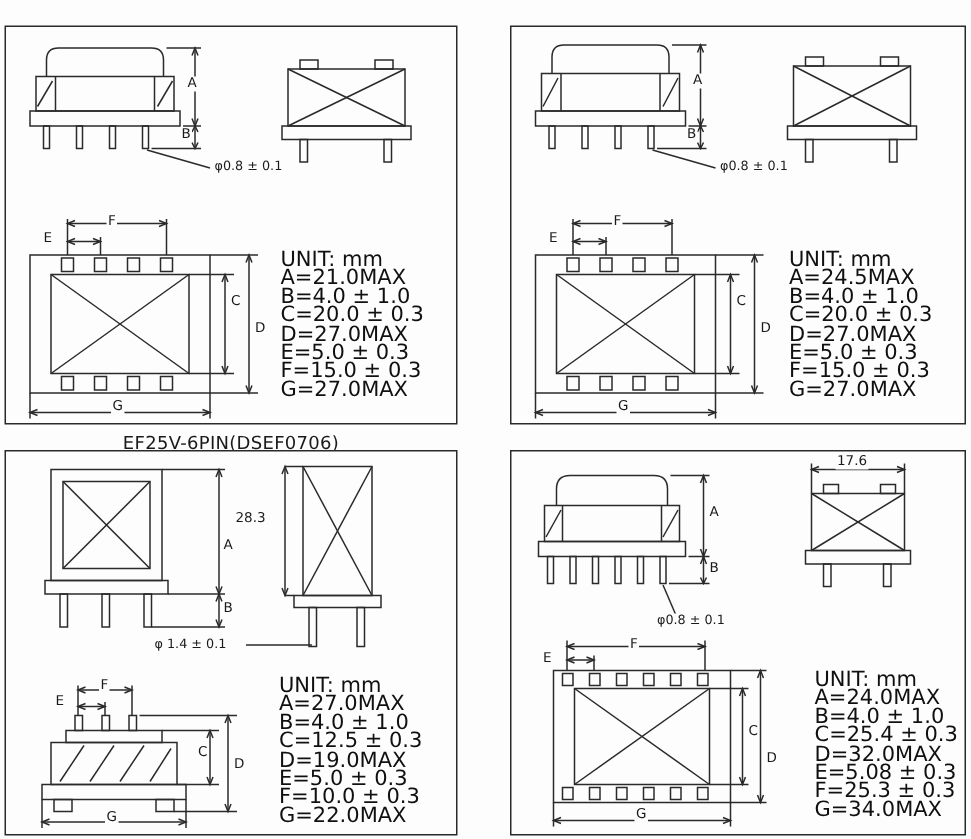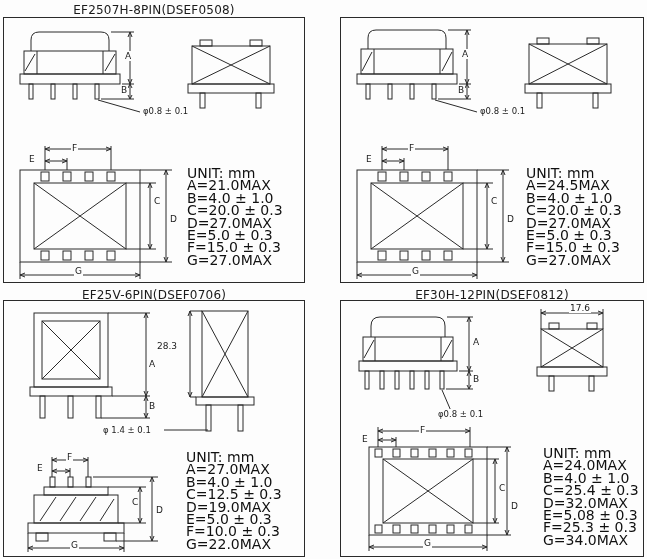--- a/index.html
+++ b/index.html
@@ -14,21 +14,20 @@
       stroke:#2a2a2a;stroke-width:1;fill:none}
   .dim{position:absolute;font-size:9px;background:#fdfdfd;padding:0 1px;
        color:#1a1a1a;white-space:nowrap}
   .phi{font-size:8.5px}
   .spec{position:absolute;font-size:14px;line-height:12.4px;white-space:nowrap;color:#101010}
 </style>
 </head>
 <body>
 
 <div class="quad" style="left:0;top:0;width:323px;height:283px">
-  <div class="ptitle" style="left:3px;top:3px;width:302px">EF2507H-8PIN(DSEF0508)</div>
   <div class="pbox" style="left:3px;top:17px;width:300px;height:264px">
     <svg width="300" height="264" viewBox="0 0 300 264">
       <g>
         <path d="M27,33 V22 Q27,14 35,14 H97 Q105,14 105,22 V33"></path>
         <rect x="20" y="33" width="92" height="23"></rect>
         <line x1="33" y1="33" x2="33" y2="56"></line>
           <line x1="99" y1="33" x2="99" y2="56"></line>
         <line x1="21" y1="53" x2="31" y2="36"></line>
           <line x1="101" y1="53" x2="111" y2="36"></line>
         <rect x="16" y="56" width="100" height="10"></rect>
@@ -357,21 +356,20 @@
       <div>C=12.5 ± 0.3</div>
       <div>D=19.0MAX</div>
       <div>E=5.0 ± 0.3</div>
       <div>F=10.0 ± 0.3</div>
       <div>G=22.0MAX</div>
     </div>
   </div>
 </div>
 
 <div class="quad" style="left:323px;top:283px;width:324px;height:276px">
-  <div class="ptitle" style="left:17px;top:5px;width:304px">EF30H-12PIN(DSEF0812)</div>
   <div class="pbox" style="left:17px;top:17px;width:302px;height:255px">
     <svg width="302" height="255" viewBox="0 0 302 255">
       <g>
         <path d="M30,36 V25 Q30,16 39,16 H95 Q104,16 104,25 V36"></path>
         <rect x="22" y="36" width="90" height="24"></rect>
         <line x1="34" y1="36" x2="34" y2="60"></line>
           <line x1="100" y1="36" x2="100" y2="60"></line>
         <line x1="23" y1="57" x2="33" y2="39"></line>
           <line x1="101" y1="57" x2="111" y2="39"></line>
         <rect x="18" y="60" width="98" height="10"></rect>
@@ -461,21 +459,21 @@
           <polyline points="164,229 166,234 168,229"></polyline>
       </g>
       <g>
         <line x1="28" y1="234" x2="28" y2="250"></line>
           <line x1="146" y1="234" x2="146" y2="250"></line>
         <line x1="28" y1="246" x2="146" y2="246"></line>
         <polyline points="33,244 28,246 33,248"></polyline>
           <polyline points="141,244 146,246 141,248"></polyline>
       </g>
     </svg>
-    <span class="dim" style="left:228px;top:2px">17.6</span>
+    <span class="dim" style="left:216px;top:2px">17.6</span>
     <span class="dim" style="left:131px;top:36px">A</span>
     <span class="dim" style="left:131px;top:73px">B</span>
     <span class="dim phi" style="left:96px;top:108px">φ0.8 ± 0.1</span>
     <span class="dim" style="left:78px;top:124px">F</span>
     <span class="dim" style="left:20px;top:133px">E</span>
     <span class="dim" style="left:157px;top:182px">C</span>
     <span class="dim" style="left:169px;top:200px">D</span>
     <span class="dim" style="left:82px;top:237px">G</span>
     <div class="spec" style="left:202px;top:146px">
       <div>UNIT: mm</div>

